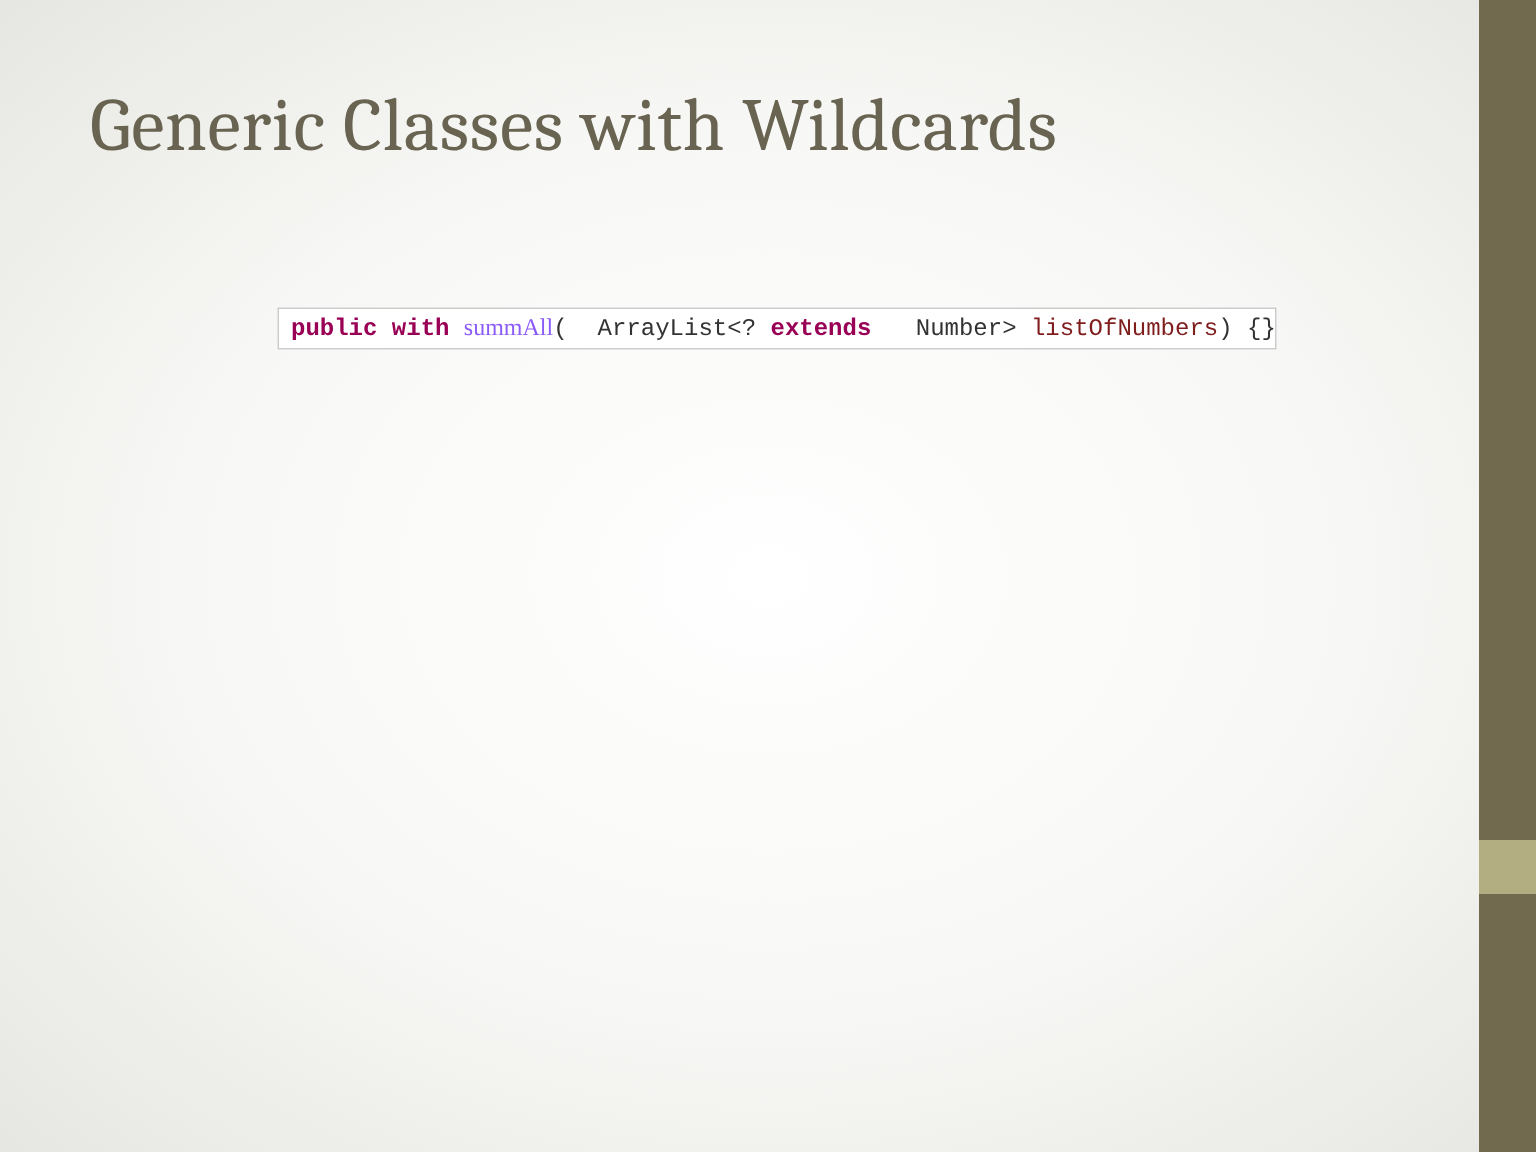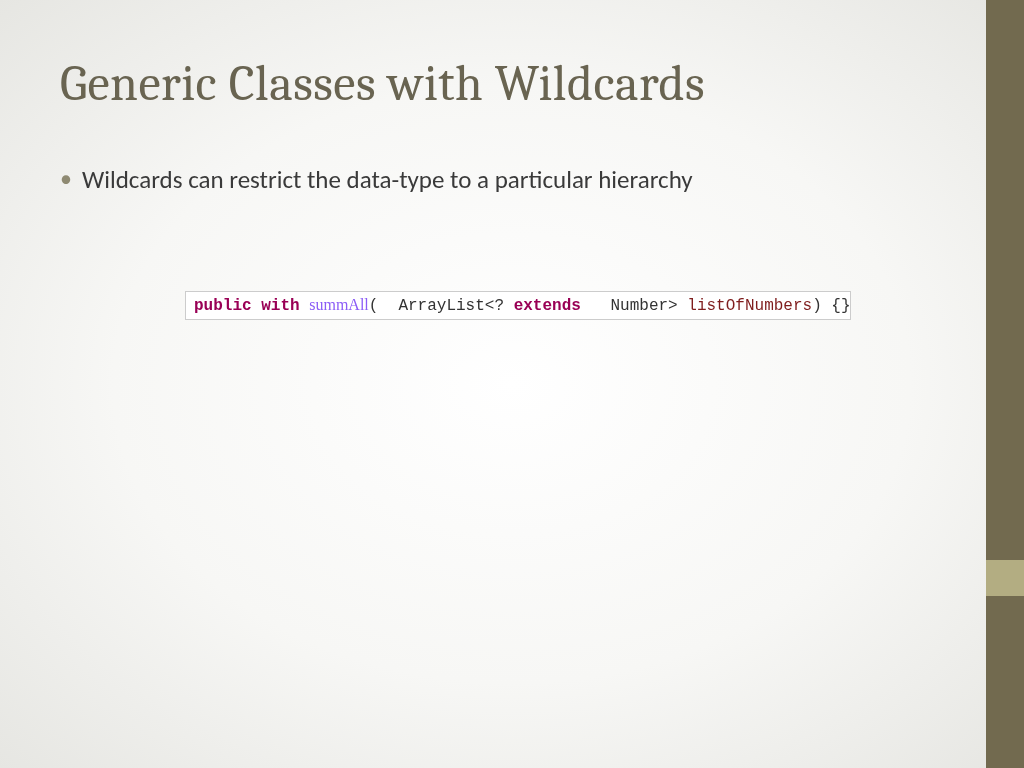--- a/index.html
+++ b/index.html
@@ -29,21 +29,21 @@
     }
     .content {
       padding: 55px 60px 0 60px;
     }
     .title {
       font-family: 'Cambria', 'Georgia', serif;
       font-size: 50px;
       font-weight: 400;
       color: #696451;
       letter-spacing: 0.5px;
-      margin-bottom: 48px;
+      margin-bottom: 72px;
     }
     .bullets {
       list-style: none;
       padding-left: 22px;
     }
     .bullets li {
       position: relative;
       font-size: 25px;
       color: #3a3a3a;
       line-height: 1.5;
@@ -77,21 +77,20 @@
 </head>
 <body>
 
 <div class="side-stripe"></div>
 <div class="side-accent"></div>
 
 <div class="content">
   <h1 class="title">Generic Classes with Wildcards</h1>
 
   <ul class="bullets">
-    <li>Wildcards can restrict the data-type to a particular hierarchy</li>
   </ul>
 
   <div class="code-box">
     <span class="kw">public</span>
     <span> </span>
     <span class="kw">with</span>
     <span> </span>
     <span class="method">summAll</span><span class="punct">(</span><span class="typ">ArrayList</span><span class="punct">&lt;</span><span class="punct">?</span>
     <span class="kw">extends</span>
     <span class="typ">Number</span><span class="punct">&gt;</span>

